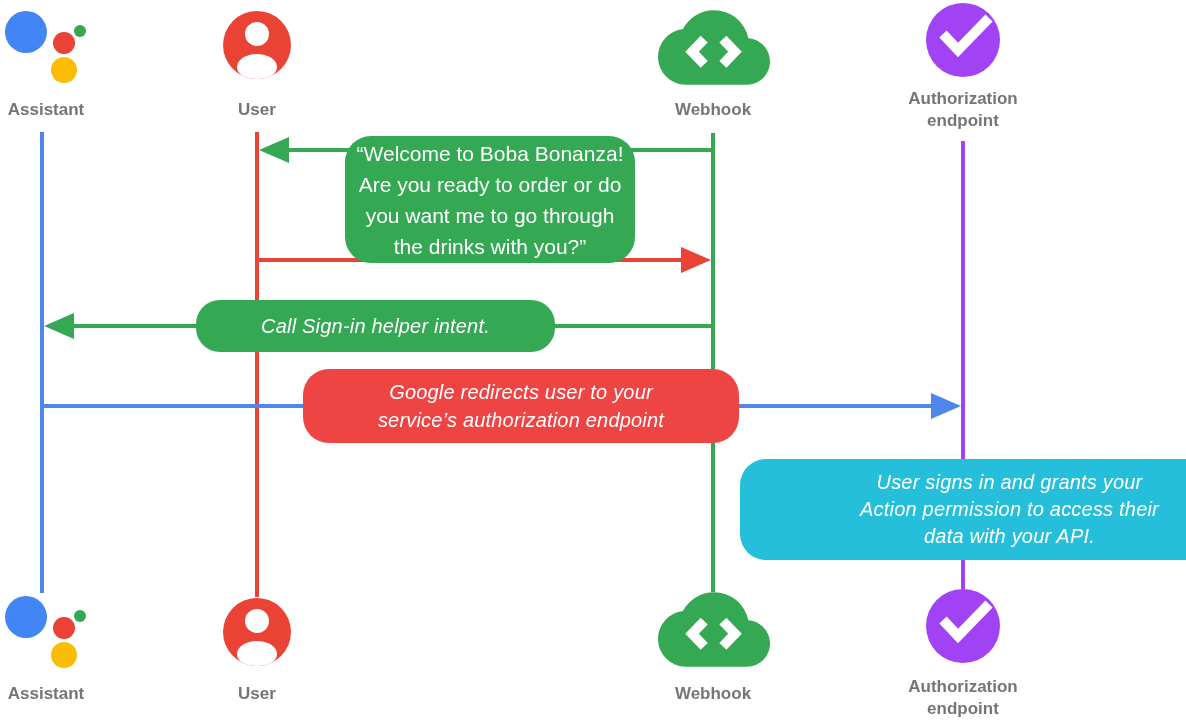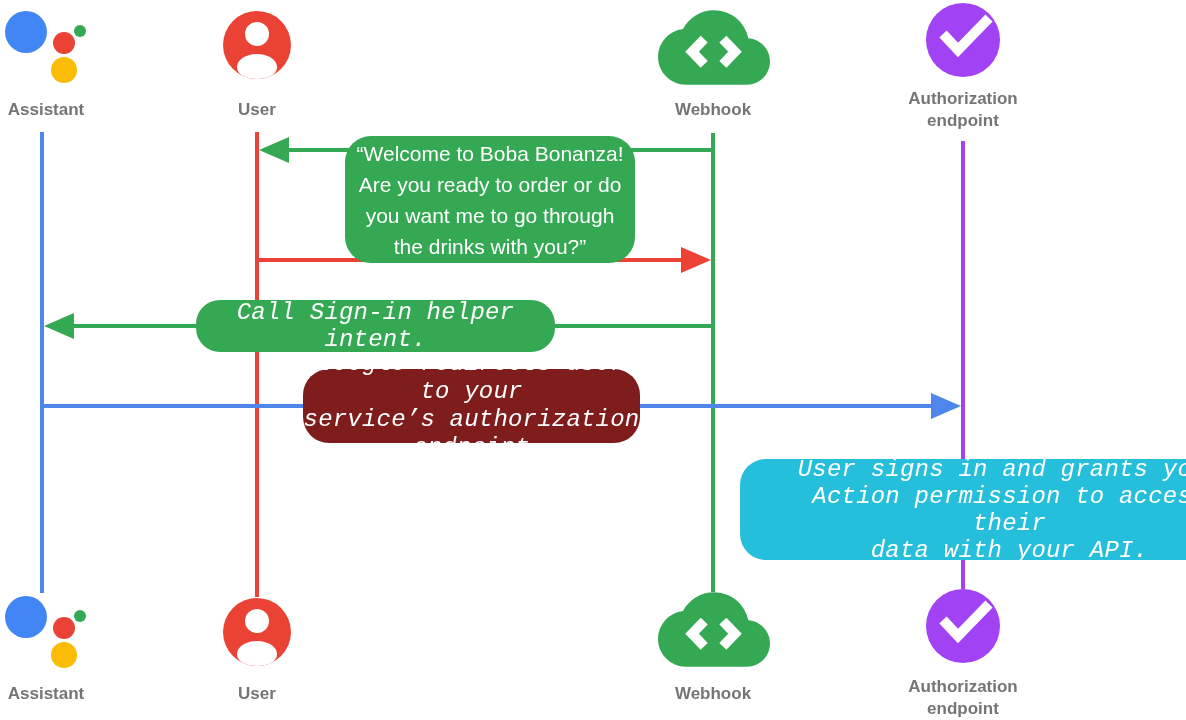--- a/index.html
+++ b/index.html
@@ -25,26 +25,26 @@
   #hd-order    { left:681px; top:247px; border-left-color:#EA4335; }
   #ln-signin   { left:70px;  top:324px; width:641px; background:#34A853; }
   #hd-signin   { left:44px;  top:313px; border-right-color:#34A853; }
   #ln-redirect { left:42px;  top:404px; width:889px; background:#4E86EC; }
   #hd-redirect { left:931px; top:393px; border-left-color:#4E86EC; }
   
   .msg { position:absolute; z-index:3; color:#ffffff; display:flex;
          align-items:center; justify-content:center; text-align:center;
          white-space:pre-line; }
   .msg-sans { font-family:"Liberation Sans", sans-serif; font-size:21px; line-height:31px;margin-top:48px; }
-  .msg-mono { font-family:Liberation Mono, monospace; font-style:italic;
-              font-size:24px; letter-spacing:0.2px; }
+  .msg-mono { font-family:Liberation Sans, sans-serif; font-style:italic;
+              font-size:20px; letter-spacing:0.2px; }
   #msg-welcome  { left:345px; top:88px;  width:290px; height:127px; background:#34A853; border-radius:26px; }
   #msg-order    { left:388px; top:237px; width:194px; height:46px;  background:#EA4335; border-radius:21px; }
   #msg-signin   { left:196px; top:300px; width:359px; height:52px;  background:#34A853; border-radius:24px; }
-  #msg-redirect { left:303px; top:369px; width:337px; height:74px;  background:#7f1d1d; border-radius:26px; line-height:28px; }
+  #msg-redirect { left:303px; top:369px; width:436px; height:74px;  background:#ef4444; border-radius:26px; line-height:28px; }
   #msg-grant    { left:740px; top:459px; width:443px; height:101px; background:#26BFDB; border-radius:26px; line-height:27px;padding-left:48px; }
   
   .icon { position:absolute; z-index:4; }
   #ic-assistant-top { left:4px;   top:8px; }
   #ic-user-top      { left:223px; top:11px; }
   #ic-webhook-top   { left:658px; top:10px; }
   #ic-auth-top      { left:926px; top:3px; }
   #ic-assistant-bot { left:4px;   top:593px; }
   #ic-user-bot      { left:223px; top:598px; }
   #ic-webhook-bot   { left:658px; top:592px; }

